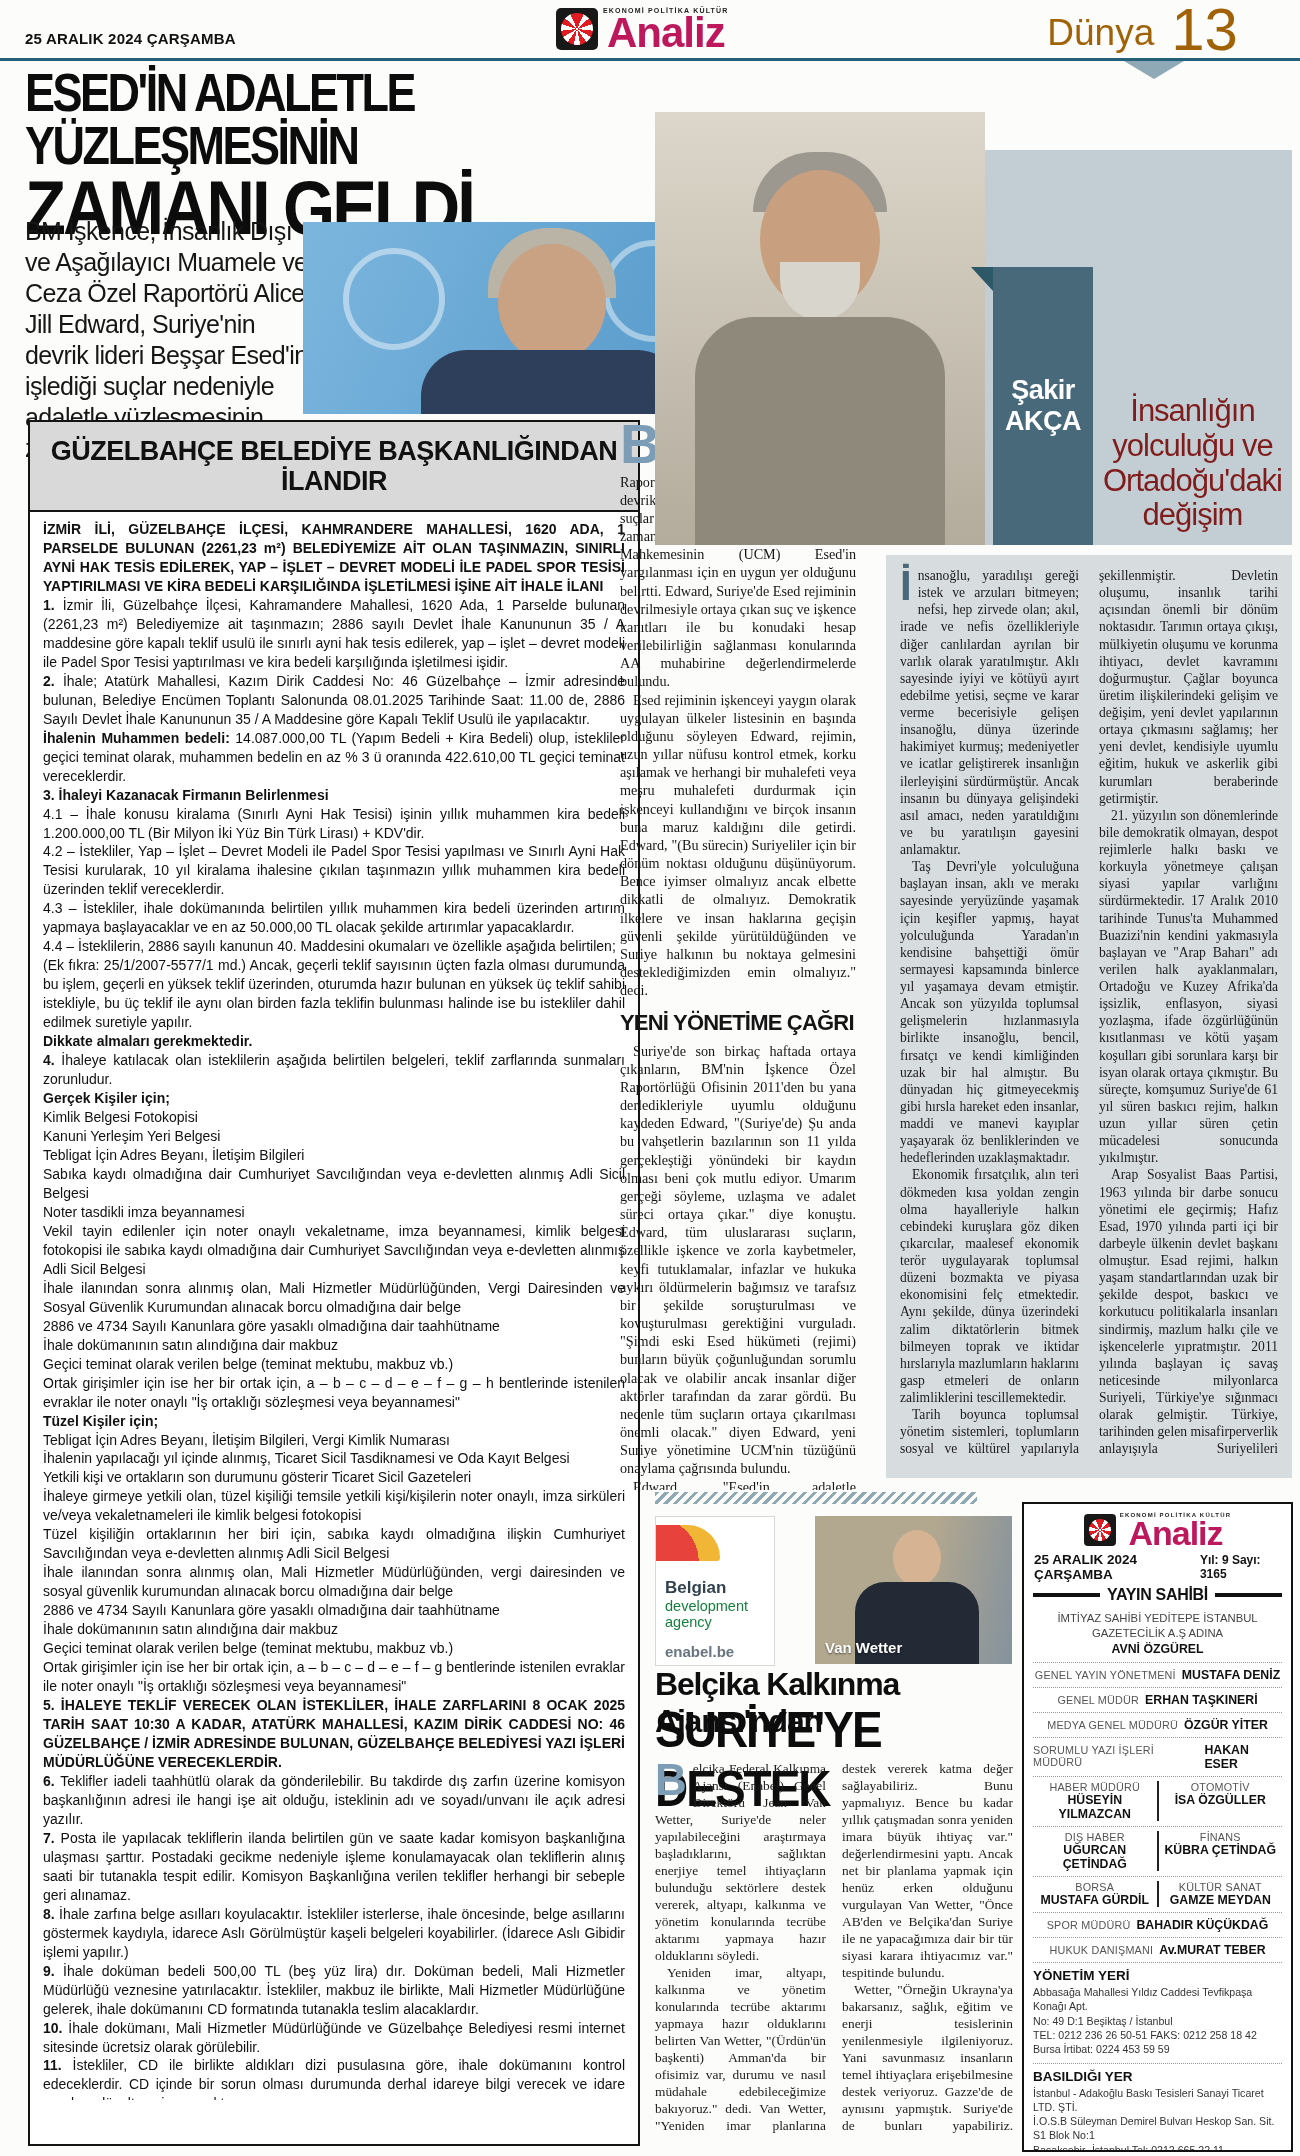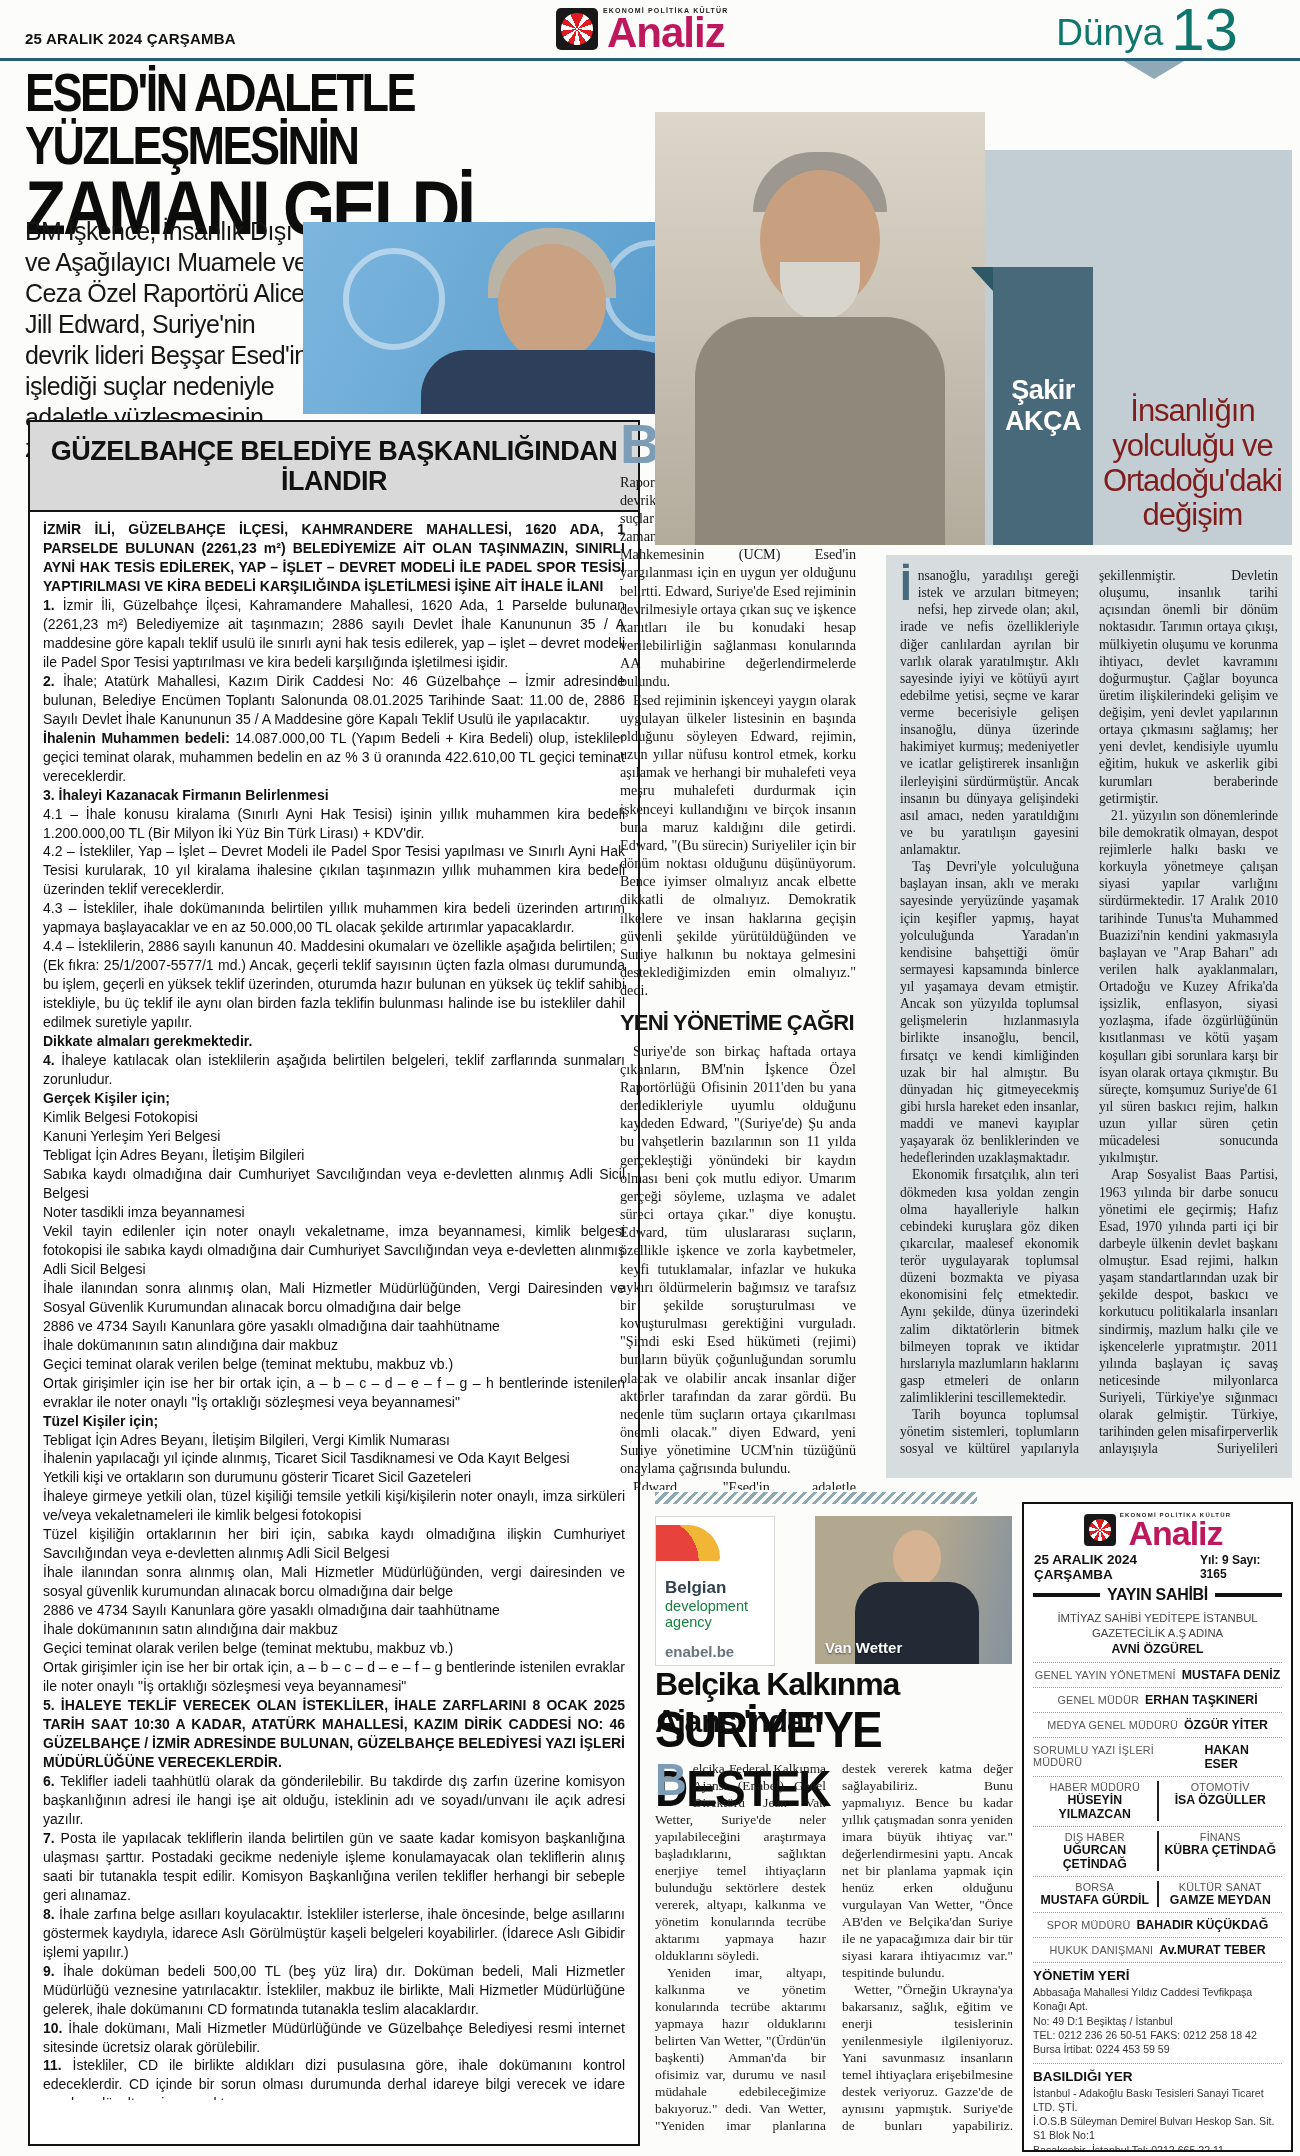--- a/index.html
+++ b/index.html
@@ -7,21 +7,21 @@
         font-family:"Liberation Sans",sans-serif;color:#111;overflow:hidden;}
 
   
   .p-date{position:absolute;left:25px;top:30px;font-weight:700;font-size:15px;letter-spacing:.2px;}
   .logo{position:absolute;left:556px;top:7px;display:flex;align-items:center;gap:5px;}
   .logo-icon{width:42px;height:42px;background:#181818;border-radius:5px;position:relative;flex:0 0 auto;}
   .logo-icon::after{content:"";position:absolute;inset:5px;border-radius:50%;
         background:repeating-conic-gradient(#e01b22 0 24deg,#ffffff 24deg 48deg);}
   .logo-tagline{display:block;font-size:7px;font-weight:700;letter-spacing:1.2px;color:#222;text-align:center;}
   .logo-name{display:block;font-weight:700;font-size:42px;line-height:.9;color:#be185d;letter-spacing:-1px;text-align:center;}
-  .section-wrap{position:absolute;right:62px;top:4px;display:flex;align-items:flex-end;gap:8px;color:#0f766e;}
+  .section-wrap{position:absolute;right:62px;top:4px;display:flex;align-items:flex-end;gap:17px;color:#a16207;}
   .section-name{font-size:37px;line-height:1;padding-bottom:4px;}
   .page-number{font-size:60px;line-height:.85;}
   .header-rule{position:absolute;left:0;right:0;top:58px;height:3px;background:#24607a;}
   .header-tri{position:absolute;left:1124px;top:61px;width:0;height:0;
         border-left:30px solid transparent;border-right:30px solid transparent;border-top:18px solid #8fa9b6;}
 
   
   .headline{position:absolute;left:25px;top:66px;width:615px;font-weight:700;color:#0c0c0c;}
   .headline .l1{font-size:45px;letter-spacing:-2.5px;line-height:1;transform:scaleY(1.18);transform-origin:top left;}
   .headline .l2{font-size:67px;letter-spacing:-3px;line-height:1;margin-top:14px;transform:scaleY(1.12);transform-origin:top left;}

